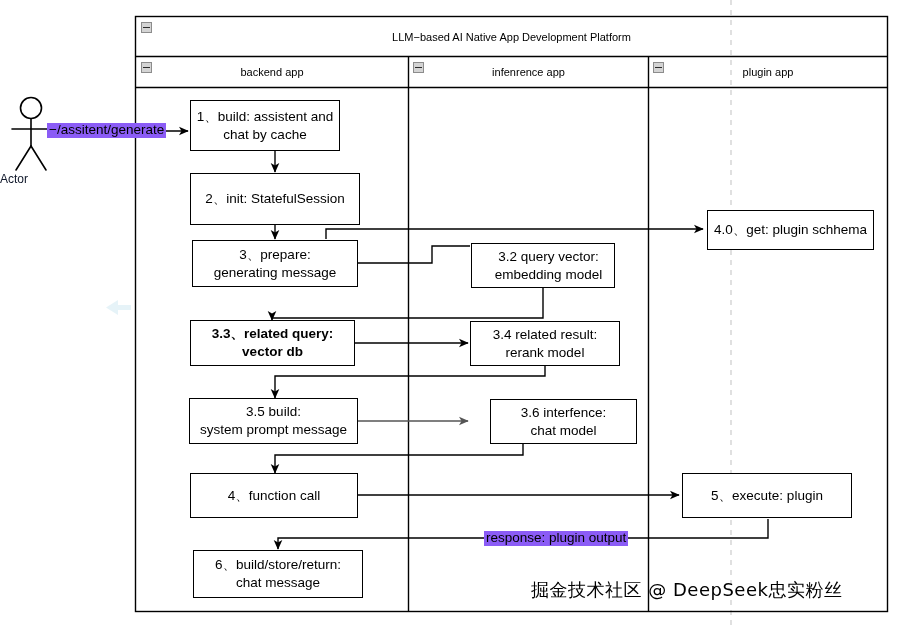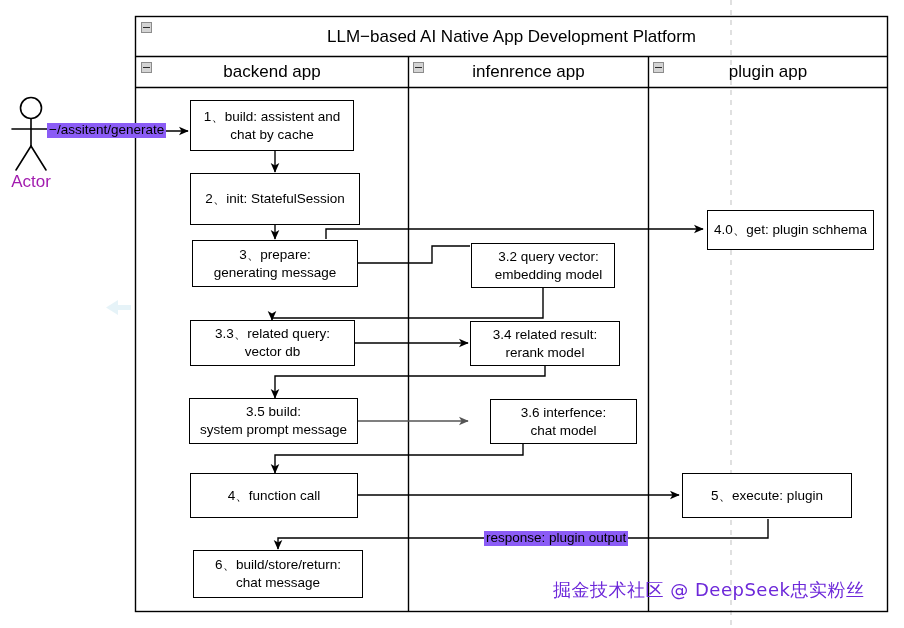--- a/index.html
+++ b/index.html
@@ -29,21 +29,21 @@
   }
 
   
   .frame-title,
   .lane-header {
     position: absolute;
     display: flex;
     align-items: center;
     justify-content: center;
     box-sizing: border-box;
-    font-size: 17px;
+    font-size: 11px;
     color: #000;
     white-space: nowrap;
     z-index: 3;
   }
   .collapse-icon {
     position: absolute;
     width: 11px;
     height: 11px;
     box-sizing: border-box;
     border: 1px solid #8c8c8c;
@@ -83,37 +83,35 @@
     font-size: 13.5px;
     color: #000000;
     background: #8b5cf6;
     white-space: nowrap;
     padding: 0 2px;
     z-index: 3;
     line-height: 1.1;
   }
   .actor-label {
     position: absolute;
-    font-size: 17px;
-    color: #a21caf;
-    white-space: nowrap;
-    text-align: center;
+    font-size: 12px;
+    color: #0f172a;
+    white-space: nowrap;
     z-index: 3;
   }
 
   
   .watermark {
     position: absolute;
     font-size: 18px;
-    color: #6d28d9;
+    color: #000000;
     white-space: nowrap;
     letter-spacing: 0.5px;
     z-index: 2;
     font-family: "DejaVu Sans", sans-serif;
-    margin-left: 22px;
   }
 </style>
 </head>
 <body>
 
 <div id="canvas">
 
   <svg id="svg-layer" viewBox="0 0 904 628" xmlns="http://www.w3.org/2000/svg">
     <defs>
       <marker id="arrow" viewBox="0 0 10 10" refX="9.2" refY="5" markerWidth="7" markerHeight="7" orient="auto-start-reverse">
@@ -177,21 +175,21 @@
 
   <div class="lane-header" style="left:409px; top:57px; width:239px; height:30px;">infenrence app</div>
   <div class="collapse-icon" style="left:413px; top:62px;"></div>
 
   <div class="lane-header" style="left:649px; top:57px; width:238px; height:30px;">plugin app</div>
   <div class="collapse-icon" style="left:653px; top:62px;"></div>
 
   <div class="actor-label" style="left:0px; top:172px; width:62px;">Actor</div>
   <div class="edge-label" style="left:47px; top:123px;">−/assitent/generate</div>
 
-  <div class="node" style="left:190px; top:100px; width:164px; height:51px;">
+  <div class="node" style="left:190px; top:100px; width:150px; height:51px;">
     <div>
       <span>1、build: assistent and</span><br>
       <span>chat by cache</span>
     </div>
   </div>
 
   <div class="node" style="left:190px; top:173px; width:170px; height:52px;">
     <div>
       <span>2、init: StatefulSession</span>
     </div>
@@ -210,21 +208,21 @@
     </div>
   </div>
 
   <div class="node" style="left:471px; top:243px; width:144px; height:45px;padding-left:16px;">
     <div>
       <span>3.2 query vector:</span><br>
       <span>embedding model</span>
     </div>
   </div>
 
-  <div class="node" style="left:190px; top:320px; width:165px; height:46px;">
+  <div class="node" style="left:190px; top:320px; width:165px; height:46px;font-weight:bold;">
     <div>
       <span>3.3、related query:</span><br>
       <span>vector db</span>
     </div>
   </div>
 
   <div class="node" style="left:470px; top:321px; width:150px; height:45px;">
     <div>
       <span>3.4 related result:</span><br>
       <span>rerank model</span>

